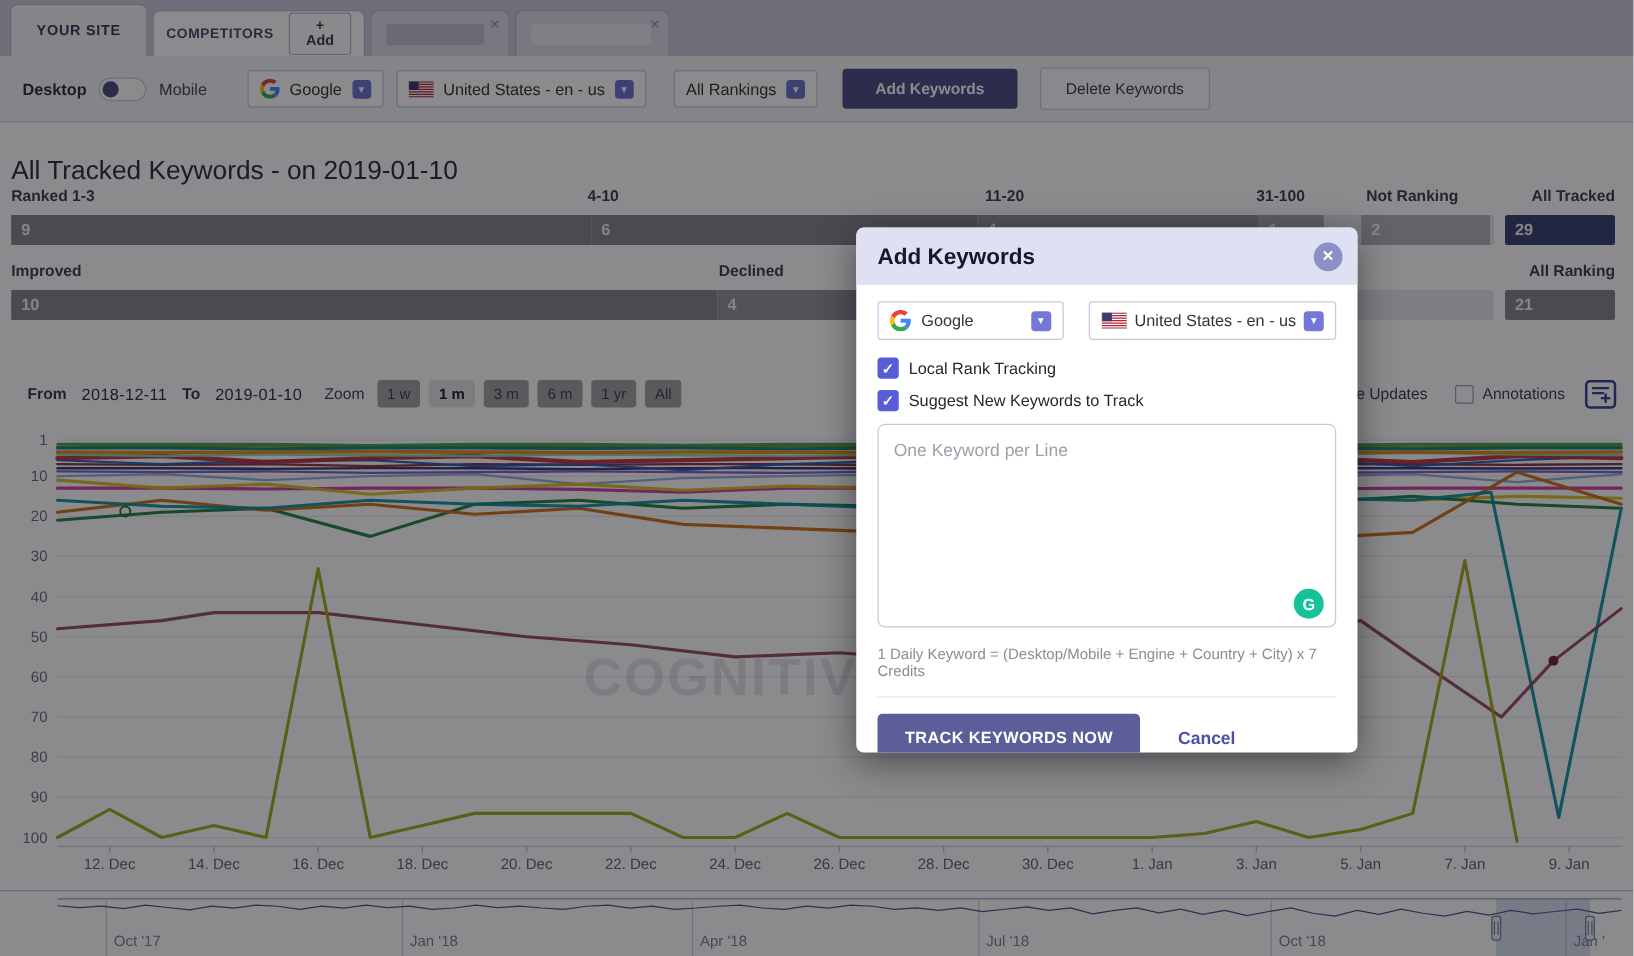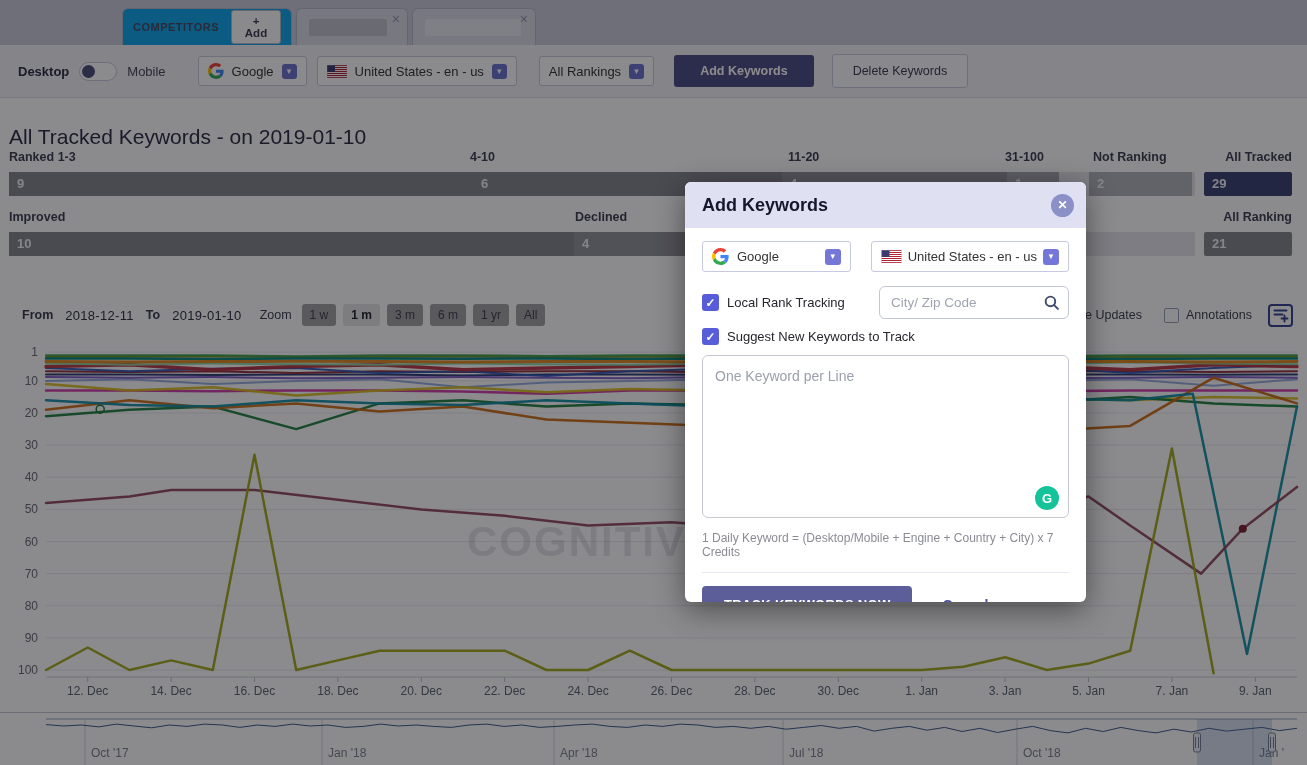--- a/index.html
+++ b/index.html
@@ -5,21 +5,21 @@
   *{box-sizing:border-box;margin:0;padding:0}
   html,body{width:1307px;height:765px}
   body{font-family:"Liberation Sans",sans-serif;background:#fff}
   #screen{position:relative;width:1307px;height:765px;overflow:hidden;background:#fff}
 
   
   .tabstrip{position:absolute;left:0;top:0;width:100%;height:45px;background:#c9cbd8}
   .tab{position:absolute;border:1px solid #b4b7c6;border-bottom:none;border-radius:6px 6px 0 0}
   .tab-active{left:8px;top:3px;width:110px;height:42px;background:#f1f2f6;display:flex;align-items:center;justify-content:center;
     font-size:11.5px;font-weight:bold;letter-spacing:.6px;color:#3a3a55}
-  .tab-comp{left:122px;top:8px;width:170px;height:37px;background:#0ea5e9;display:flex;align-items:center;gap:12px;
+  .tab-comp{left:122px;top:8px;width:170px;height:37px;background:#ffffff;display:flex;align-items:center;gap:12px;
     padding:0 10px;font-size:11px;font-weight:bold;letter-spacing:.5px;color:#48485e}
   .addbtn{background:#fdfdfe;border:1px solid #b9bcc9;border-radius:3px;font-size:11.5px;font-weight:bold;color:#3c3c50;padding:4px 10px;cursor:pointer}
   .tab-t3{left:296px;top:8px;width:112px;height:37px;background:#d9dbe4}
   .tab-t4{left:412px;top:8px;width:124px;height:37px;background:#d9dbe4}
   .redact{position:absolute;left:12px;top:10px;height:17px;border-radius:2px}
   .tab-t3 .redact{width:78px;background:#bfc1cb}
   .tab-t4 .redact{width:96px;background:#e9eaef}
   .tabx{position:absolute;right:7px;top:2px;font-size:14px;color:#9096aa;cursor:pointer;line-height:16px}
 
   
@@ -94,20 +94,23 @@
   .track{background:#5b5e99;color:#fff;font-weight:bold;font-size:13px;letter-spacing:.3px;border:none;border-radius:4px;
     padding:11px 22px;cursor:pointer}
   .cancel{color:#4b4fa5;font-weight:bold;font-size:14px;cursor:pointer;text-decoration:none}
 </style>
 </head>
 <body>
 
 <div id="screen">
 
   <div class="tabstrip">
+    <div class="tab tab-active">
+      <span>YOUR SITE</span>
+    </div>
     <div class="tab tab-comp">
       <span>COMPETITORS</span>
       <button class="addbtn">+ Add</button>
     </div>
     <div class="tab tab-t3">
       <span class="redact"></span>
       <span class="tabx">×</span>
     </div>
     <div class="tab tab-t4">
       <span class="redact"></span>
@@ -355,29 +358,20 @@
                 <rect width="20" height="13" fill="none" stroke="#bbb" stroke-width="0.5"></rect>
               </svg>
           </span>
           <span class="seltext">United States - en - us</span>
           <span class="caret" style="background:#7477d8;width:16px;height:16px">▾</span>
         </div>
       </div>
       <div class="cbrow">
         <span class="cbx">✓</span>
         <label>Local Rank Tracking</label>
-        <span class="citywrap">
-          <input placeholder="City/ Zip Code" style="">
-          <span class="mag">
-            <svg width="17" height="17" viewBox="0 0 16 16" fill="none" stroke="#3e4a6e" stroke-width="1.8">
-                <circle cx="7" cy="7" r="4.5"></circle>
-                <path d="M10.5 10.5L14 14" stroke-linecap="round"></path>
-              </svg>
-          </span>
-        </span>
       </div>
       <div class="cbrow cbrow2">
         <span class="cbx">✓</span>
         <label>Suggest New Keywords to Track</label>
       </div>
       <div class="tawrap">
         <textarea placeholder="One Keyword per Line" style=""></textarea>
         <span class="gram">G</span>
       </div>
       <div class="note">1 Daily Keyword = (Desktop/Mobile + Engine + Country + City) x 7 Credits</div>

